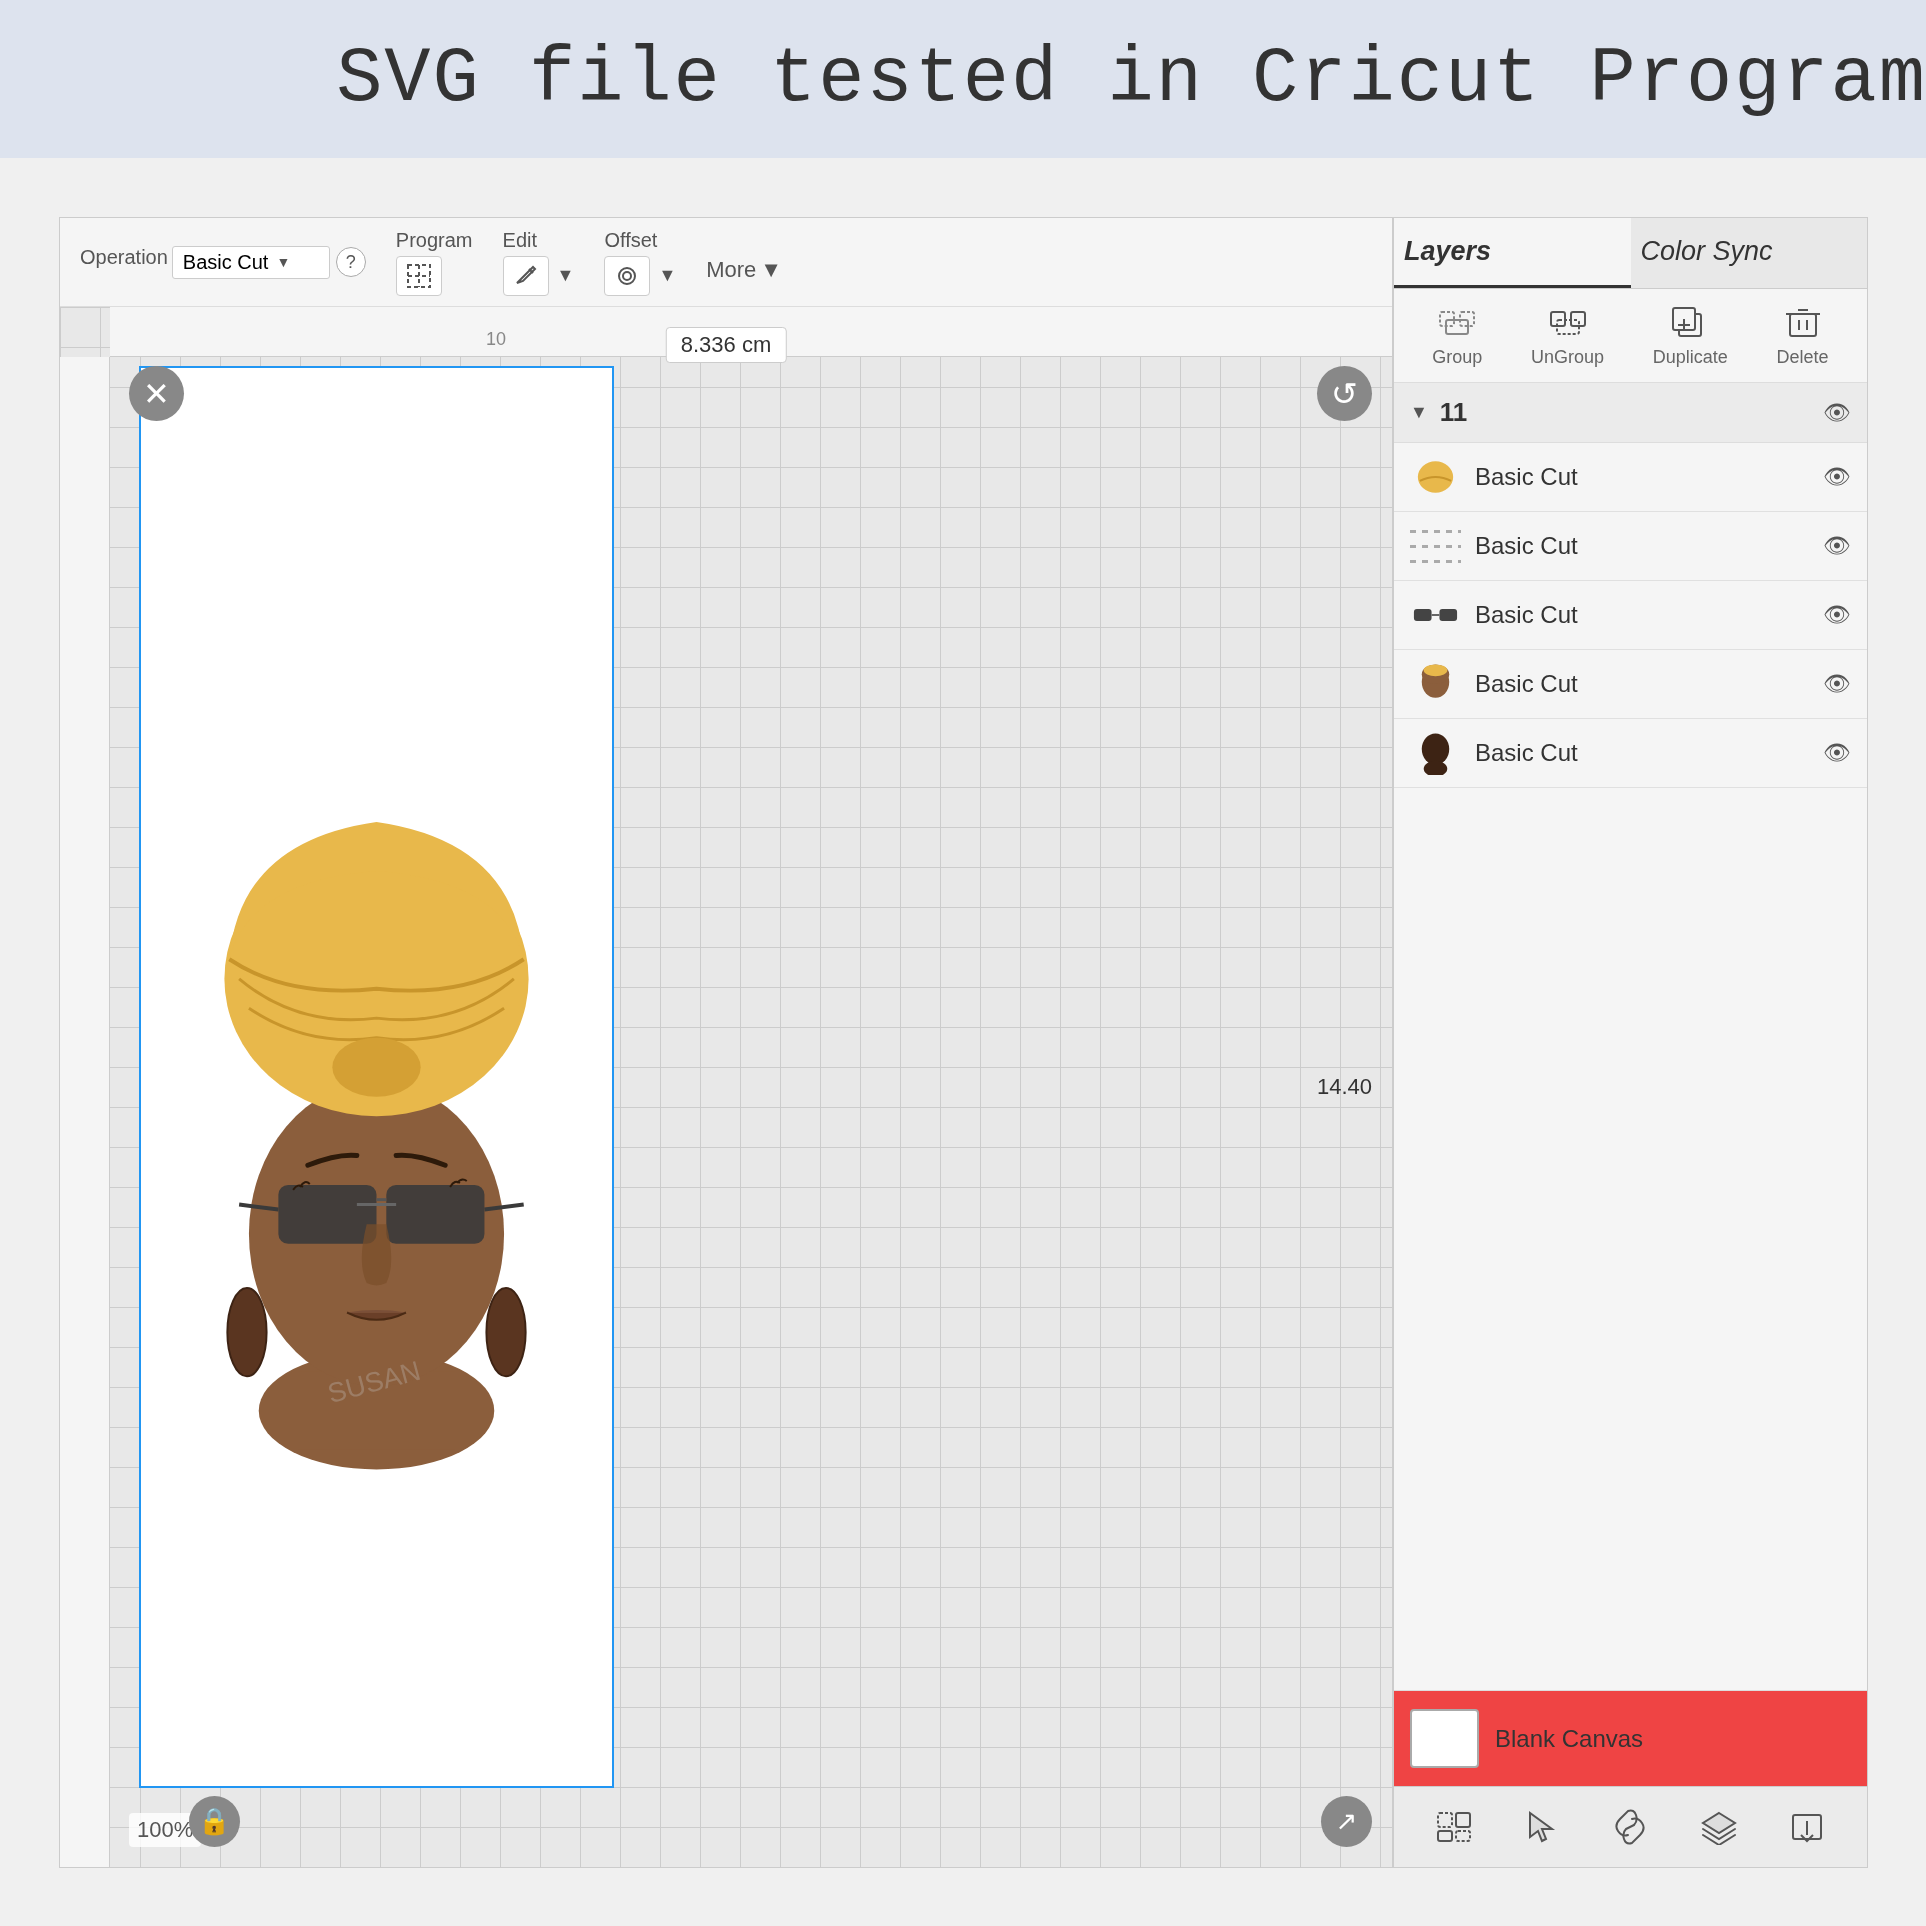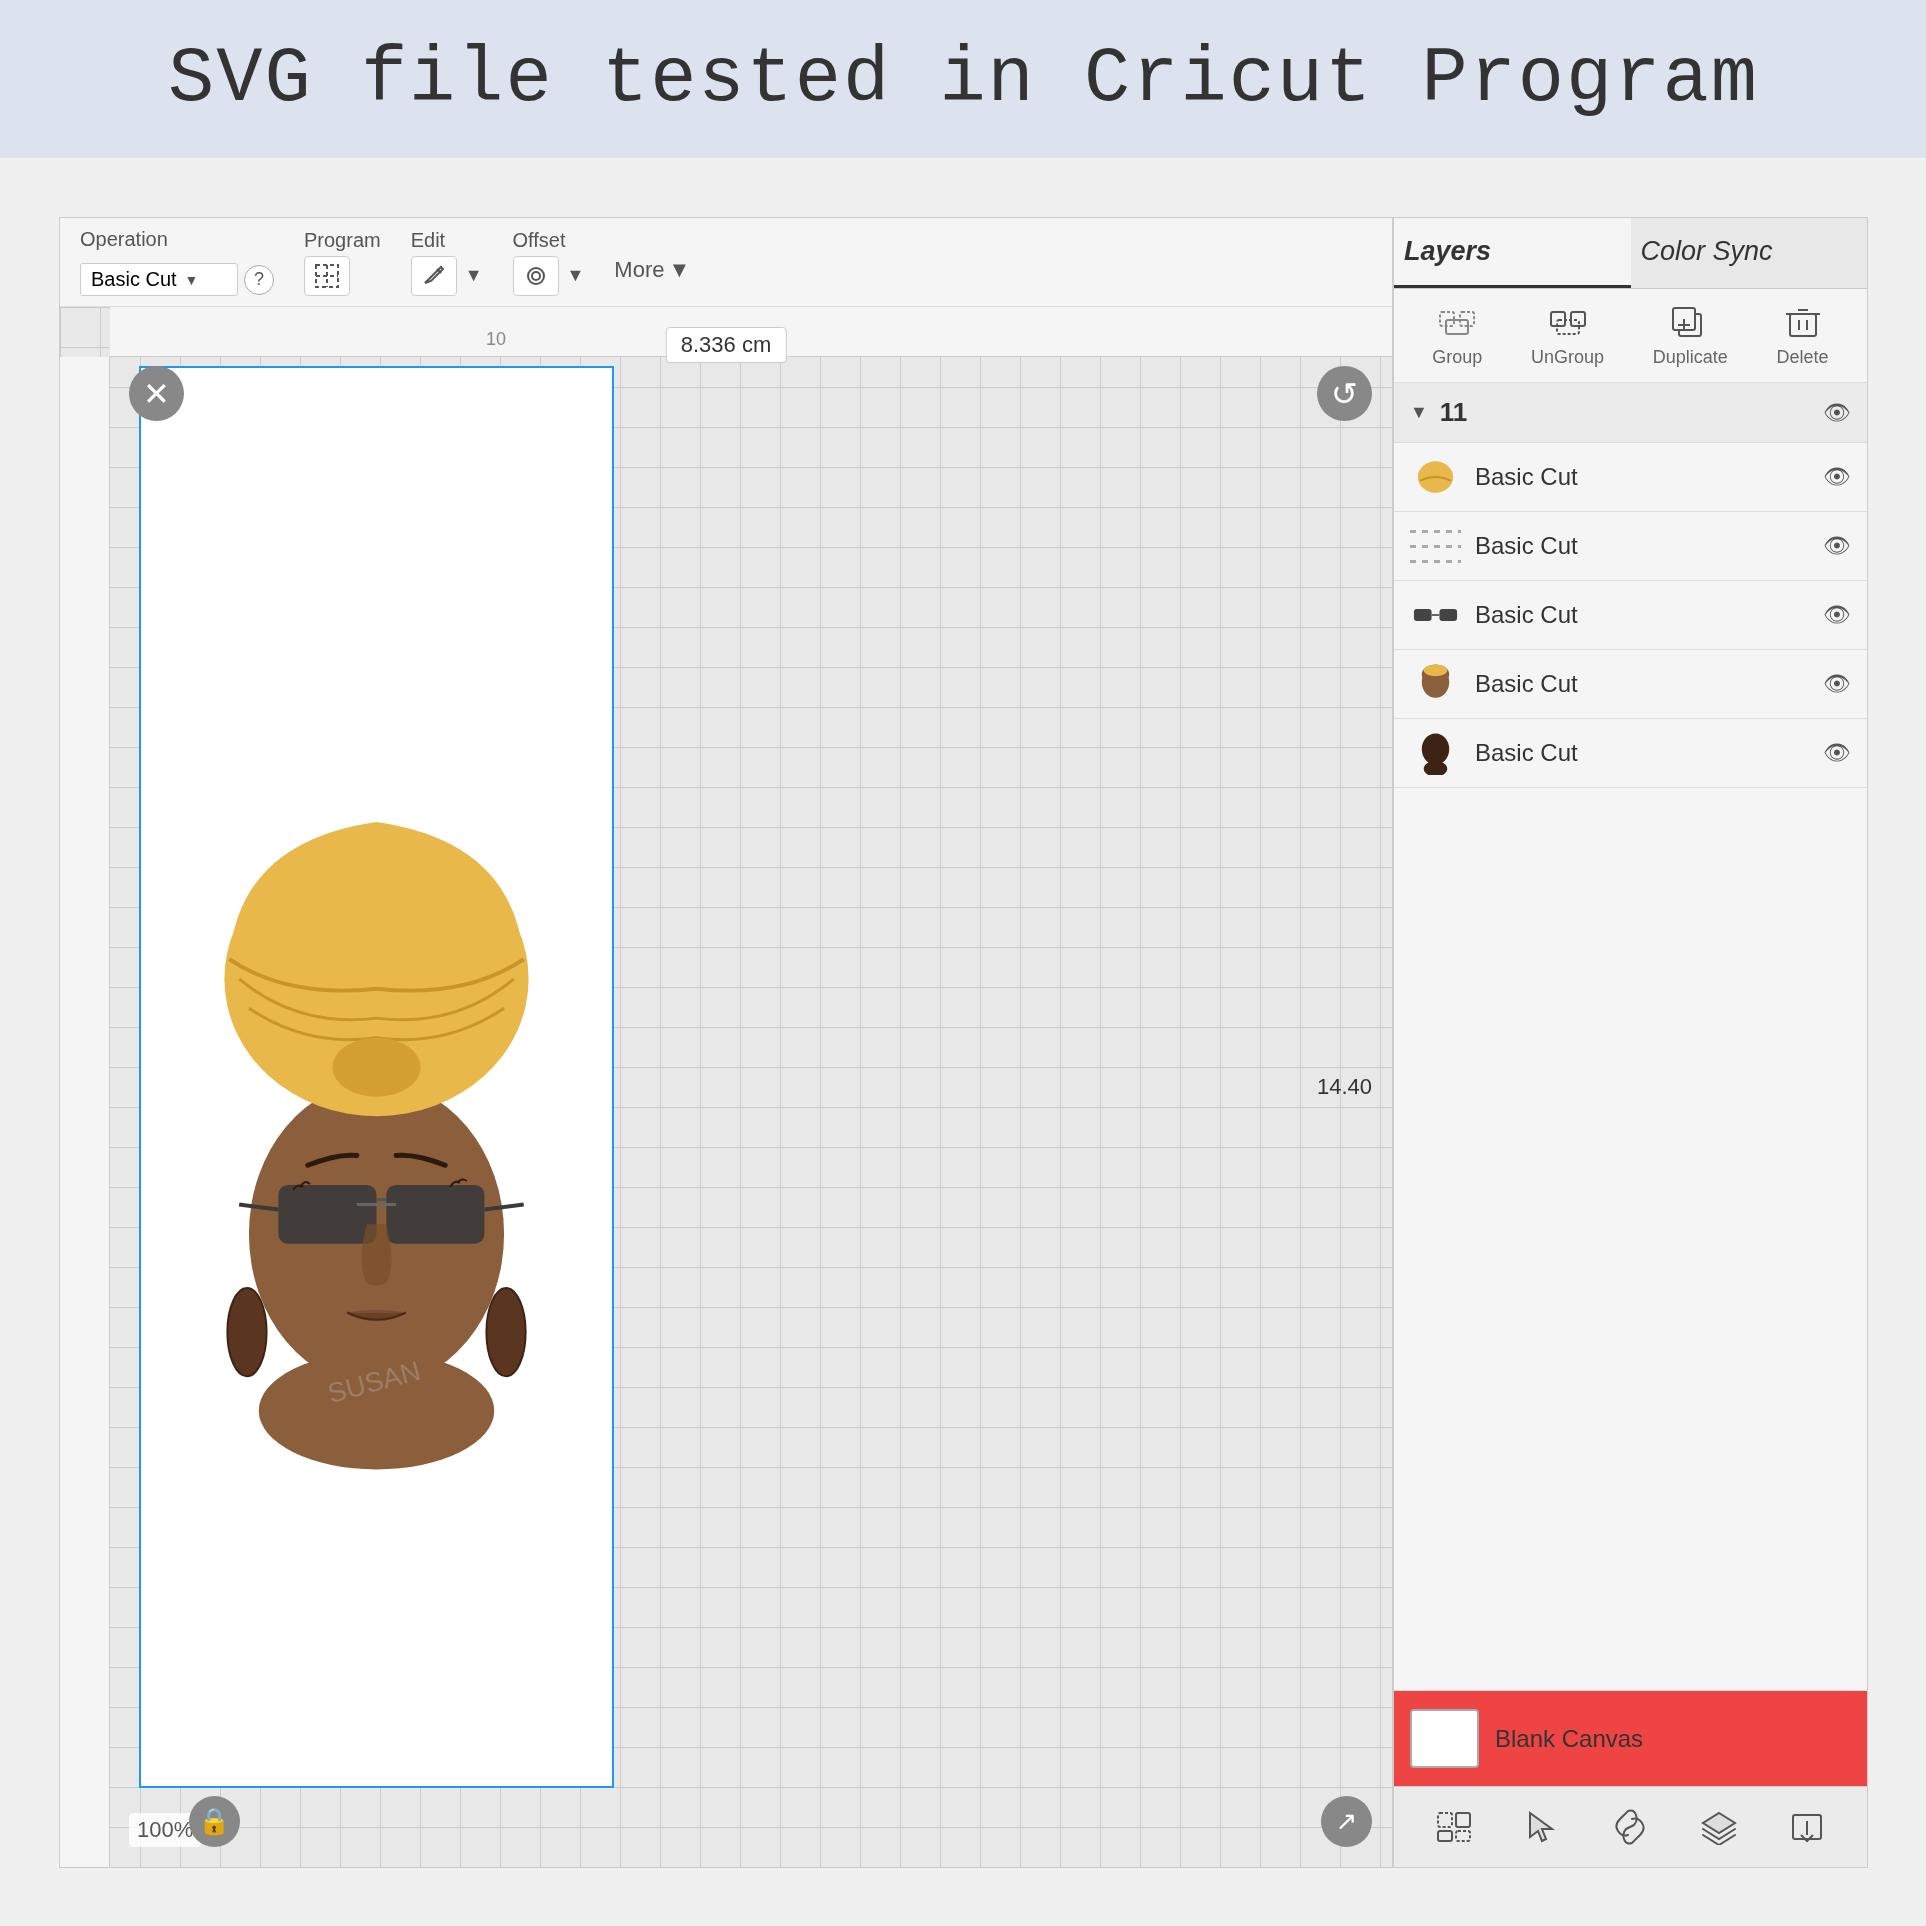--- a/index.html
+++ b/index.html
@@ -10,21 +10,21 @@
       font-family: Arial, sans-serif;
       overflow: hidden;
     }
 
     
     .top-banner {
       width: 100%;
       background: #dde3ee;
       display: flex;
       align-items: center;
-      justify-content: center;
+      justify-content: flex-end;
       height: 158px;
     }
     .top-banner-title {
       font-family: 'Courier New', monospace;
       font-size: 77px;
       font-weight: 400;
       color: #333;
       letter-spacing: 2px;
     }
 
@@ -53,22 +53,22 @@
       border-bottom: 1px solid #ddd;
       padding: 12px 20px;
       display: flex;
       align-items: center;
       gap: 30px;
       height: 89px;
     }
 
     .toolbar-section {
       display: flex;
-      flex-direction: column;
-      gap: 12px;
+      flex-direction: row;
+      gap: 4px;
     }
 
     .toolbar-label {
       font-size: 20px;
       color: #555;
     }
 
     .toolbar-control {
       display: flex;
       align-items: center;

